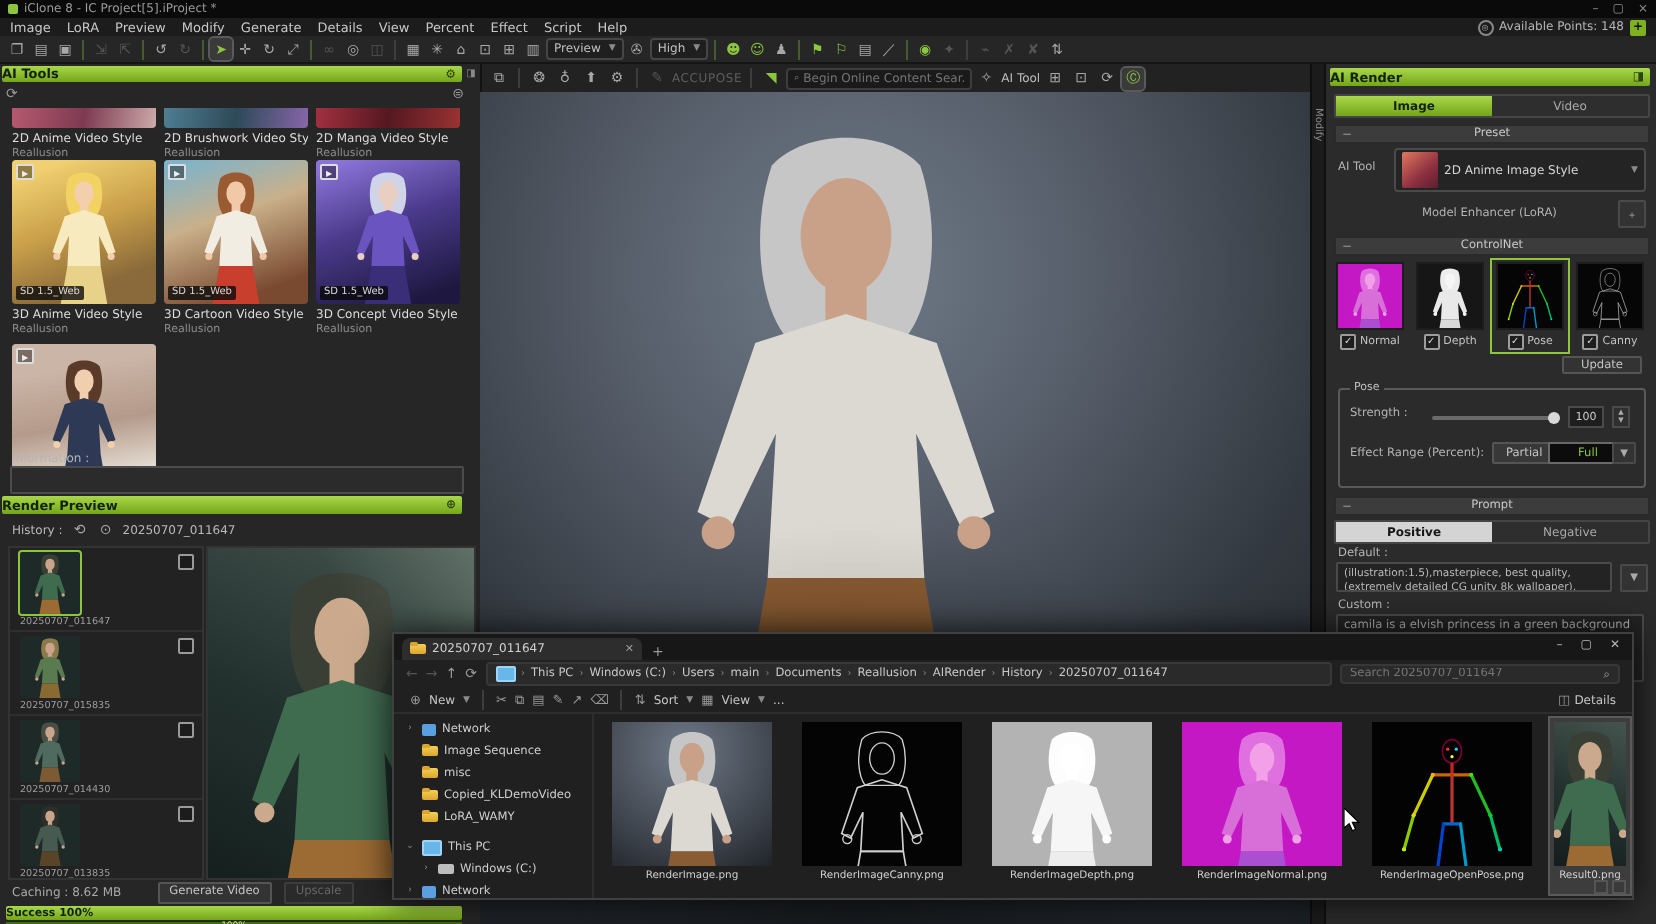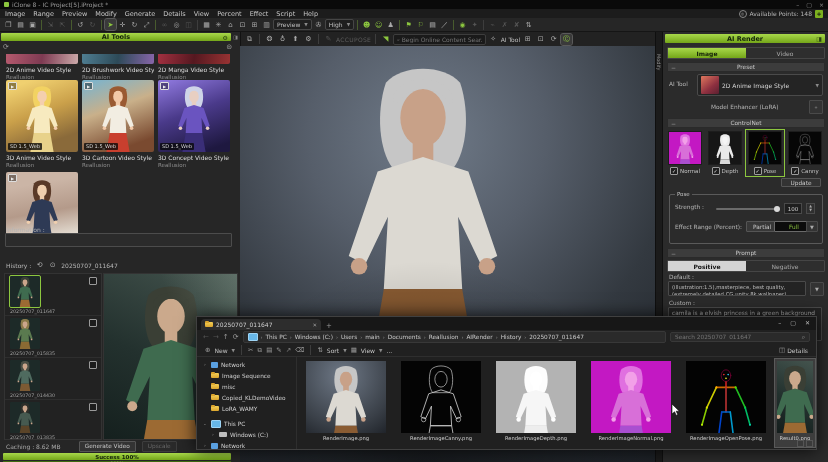--- a/index.html
+++ b/index.html
@@ -22,21 +22,21 @@
   .sep{width:1px;height:10px;background:#8cc63f55;margin:0 2px;flex:0 0 auto}
   .sepg{width:1px;height:10px;background:#3d3d3d;margin:0 2px;flex:0 0 auto}
   .dd{height:9px;background:#1f1f1f;border:1px solid #464646;border-radius:2px;display:flex;align-items:center;font-size:6px;color:#c0c0c0;padding:0 3px;gap:4px;flex:0 0 auto}
   .car{font-size:4.5px;color:#8a8a8a}
   #row2{left:240px;top:32px;width:416px;height:14px;background:#222;display:flex;align-items:center;gap:2px;padding:0 4px;box-sizing:border-box}
   .searchbox{height:9px;background:#1a1a1a;border:1px solid #3d3d3d;border-radius:2px;display:flex;align-items:center;padding:0 3px;gap:2px}
   .searchbox input{background:transparent;border:none;outline:none;color:#979797;font-size:6px;width:80px;font-family:inherit;padding:0}
   .lblsm{font-size:6px;color:#bdbdbd}
   .lbldim{font-size:6px;color:#5d5d5d;letter-spacing:.3px}
   
-  .greenbar{background:linear-gradient(#a8d84a,#74a619);color:#13220a;font-weight:bold;font-size:6.5px;display:flex;align-items:center;justify-content:center;position:relative;border-radius:1px}
+  .greenbar{background:linear-gradient(#a8d84a,#74a619);color:#13220a;font-weight:bold;font-size:6.5px;display:flex;align-items:center;justify-content:flex-start;position:relative;border-radius:1px}
   .greenbar .bargear{position:absolute;right:3px;font-size:6px;color:#2c4410}
   
   #leftpanel{left:0;top:32px;width:240px;height:430px;background:#262626;border-right:1px solid #121212}
   #aitools-header{position:absolute;left:1px;top:1px;width:230px;height:8px}
   .pindock{position:absolute;right:1px;top:1px;width:7px;height:8px;color:#8a8a8a;font-size:5px;display:flex;align-items:center;justify-content:center}
   .iconrow-l{position:absolute;left:3px;top:11px;font-size:7px;color:#9a9a9a}
   .iconrow-r{position:absolute;right:8px;top:11px;font-size:7px;color:#9a9a9a}
   .card{position:absolute;width:72px}
   .thumb{width:72px;height:72px;border-radius:2px;position:relative;overflow:hidden;background:#333}
   .thumb svg{position:absolute;left:50%;transform:translateX(-50%)}
@@ -183,21 +183,21 @@
     <span>iClone 8 - IC Project[5].iProject *</span>
     <span id="win-ctrl">
       <span>–</span>
       <span>▢</span>
       <span>×</span>
     </span>
   </div>
 
   <div id="menubar" class="abs">
     <span class="mi">Image</span>
-    <span class="mi">Range</span>
+    <span class="mi">LoRA</span>
     <span class="mi">Preview</span>
     <span class="mi">Modify</span>
     <span class="mi">Generate</span>
     <span class="mi">Details</span>
     <span class="mi">View</span>
     <span class="mi">Percent</span>
     <span class="mi">Effect</span>
     <span class="mi">Script</span>
     <span class="mi">Help</span>
     <span id="points">
@@ -349,20 +349,24 @@
         <svg width="60" height="70" viewBox="0 0 120 160" style="--hair:#5a3a28;--skin:#f0cfae;--top:#2e3a55;--skirt:#2e3a55;top:6px">
             <use href="#fig"></use>
           </svg>
         <span class="cornerico">▶</span>
         <span class="badge">SD 1.5_Web</span>
       </div>
     </div>
 
     <div id="info-label">Information :</div>
     <div id="info-box"></div>
+    <div id="render-preview" class="greenbar">
+      <span>Render Preview</span>
+      <span class="bargear">⊕</span>
+    </div>
 
     <div id="hist-row">
       <span>History :</span>
       <span class="ib" style="width:9px;height:9px">⟲</span>
       <span class="ib" style="width:9px;height:9px">⊙</span>
       <span>20250707_011647</span>
     </div>
     <div id="hist-list">
       <div class="hitem selected">
         <span class="hthumb">

